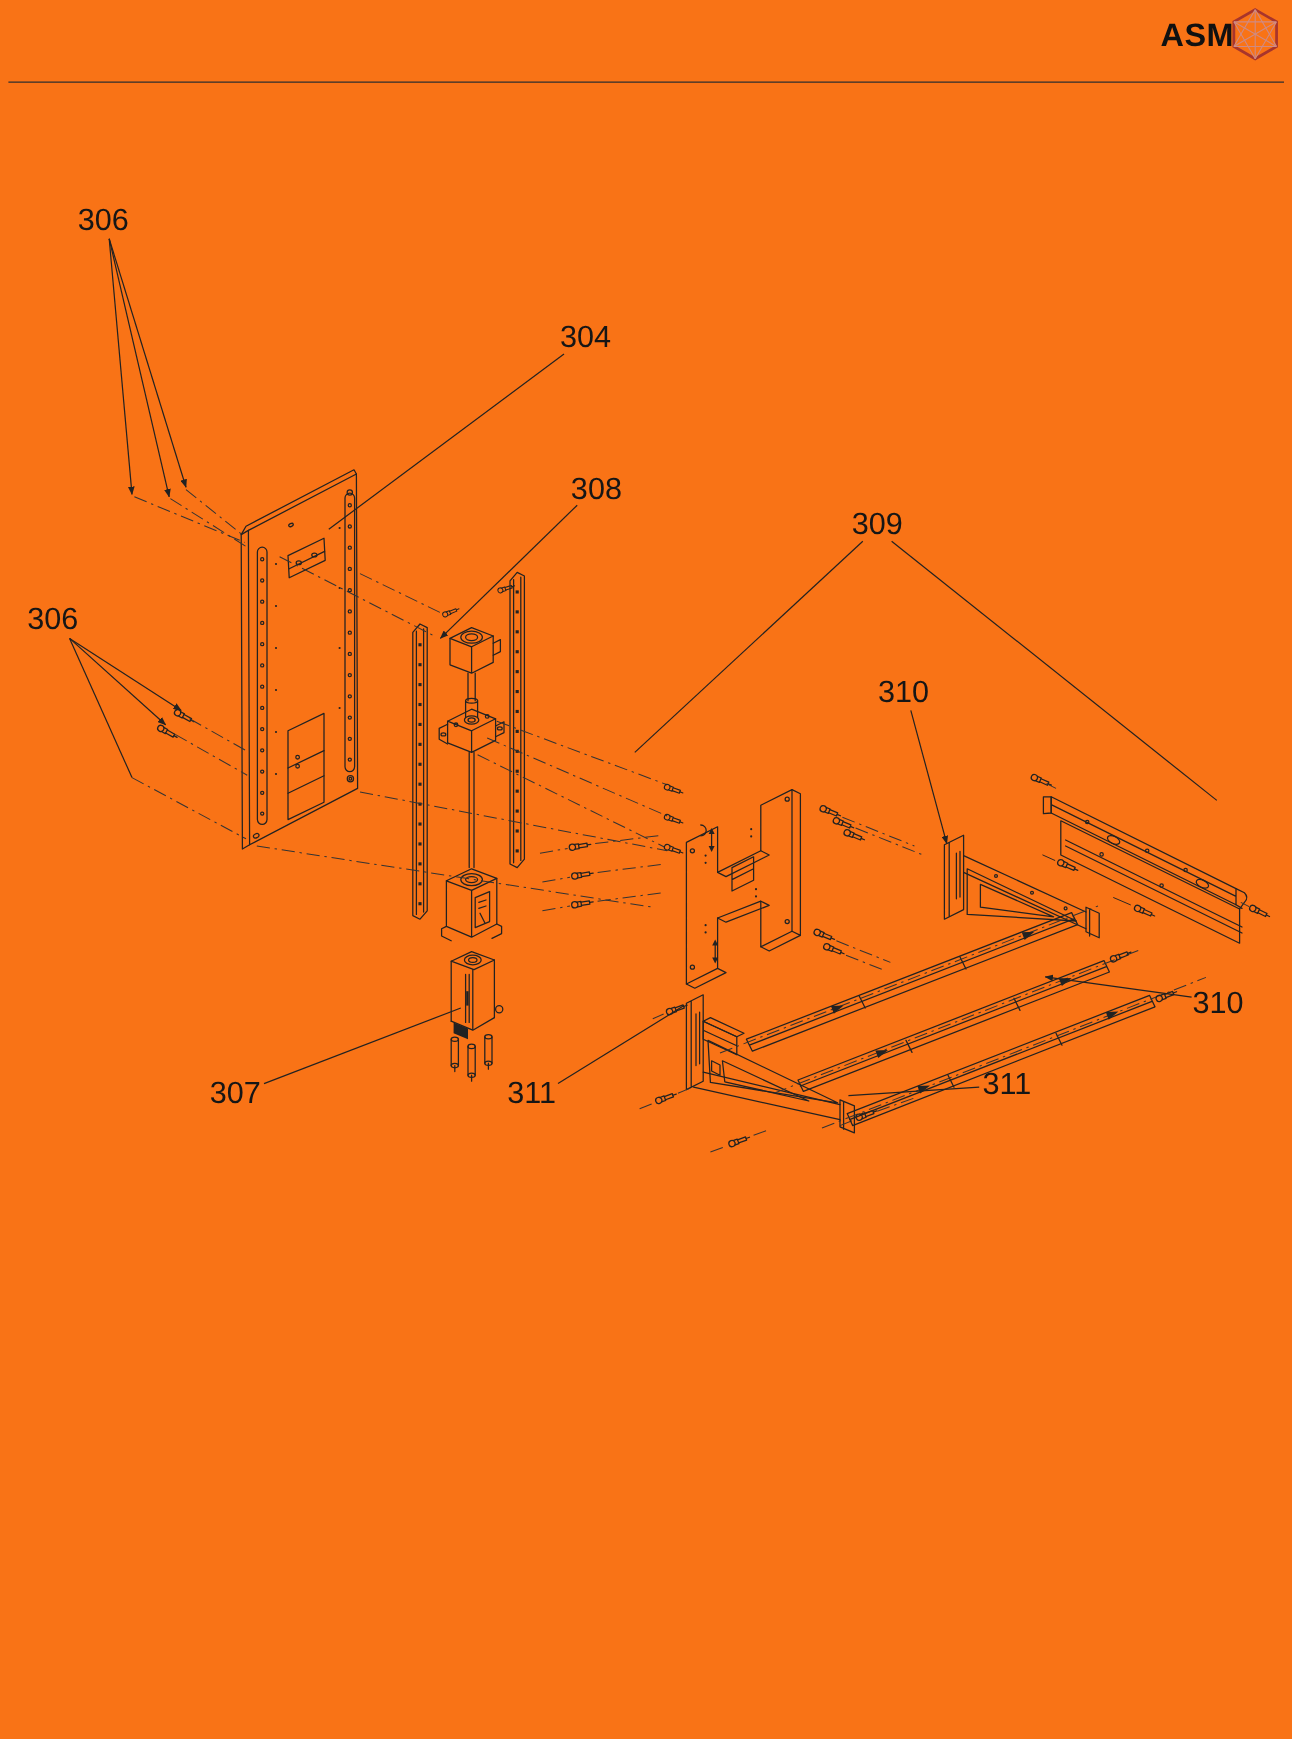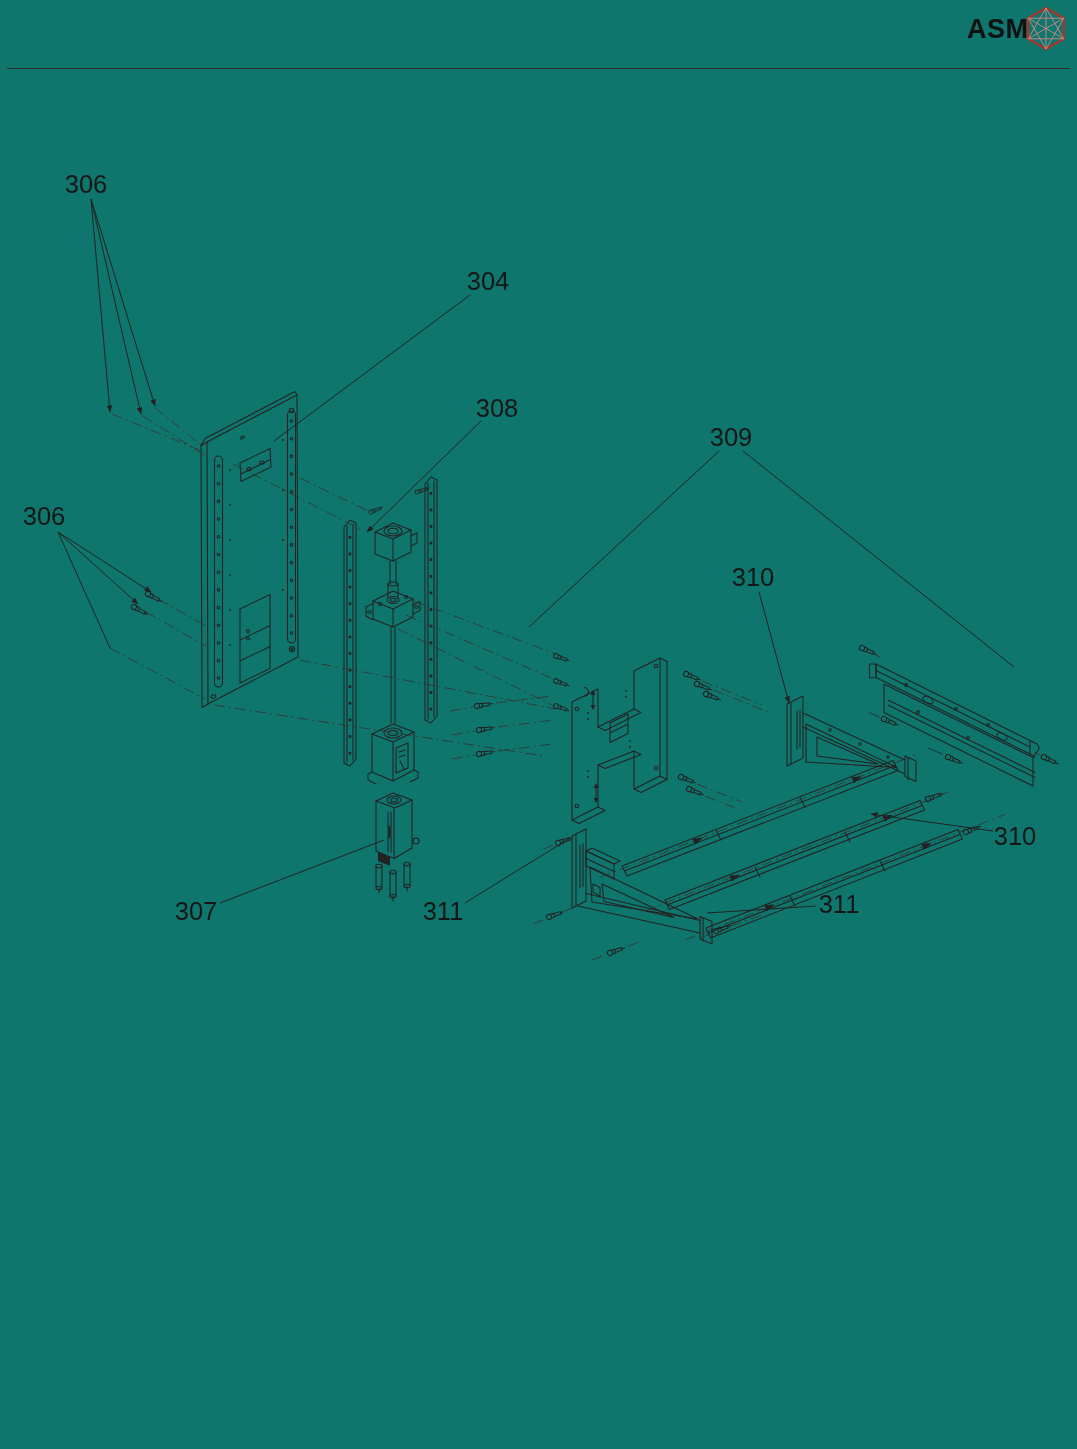--- a/index.html
+++ b/index.html
@@ -1,16 +1,16 @@
 <!DOCTYPE html>
 <html><head>
 <meta charset="utf-8">
 <style>
   html,body{margin:0;padding:0;background:#fff;}
-  .page{position:relative;width:1077px;height:1449px;background:#0f766e;overflow:hidden;
+  .page{position:relative;width:1077px;height:1449px;background:#f97316;overflow:hidden;
         font-family:"Liberation Sans",sans-serif;}
   svg{display:block;}
   svg .draw{stroke:#222;fill:none;stroke-width:1.05;stroke-linecap:round;stroke-linejoin:round;}
   svg .cl{stroke:#333;fill:none;stroke-width:.85;stroke-dasharray:11 4 2 4;stroke-linecap:butt;}
   svg .leader{stroke:#222;fill:none;stroke-width:1;}
   svg .dot{fill:#222;stroke:none;}
   svg .holefill{fill:#222;stroke:none;}
   svg .part-label{font-family:"Liberation Sans",sans-serif;font-size:25.5px;fill:#161616;
                   stroke:none;text-anchor:middle;dominant-baseline:central;}
   svg .brand-text{font-family:"Liberation Sans",sans-serif;font-size:27px;font-weight:700;

